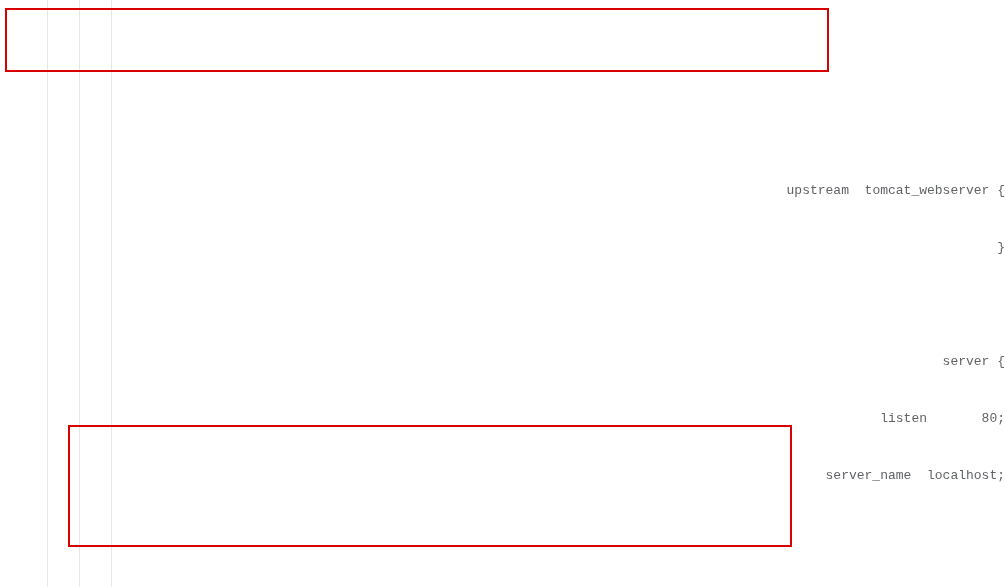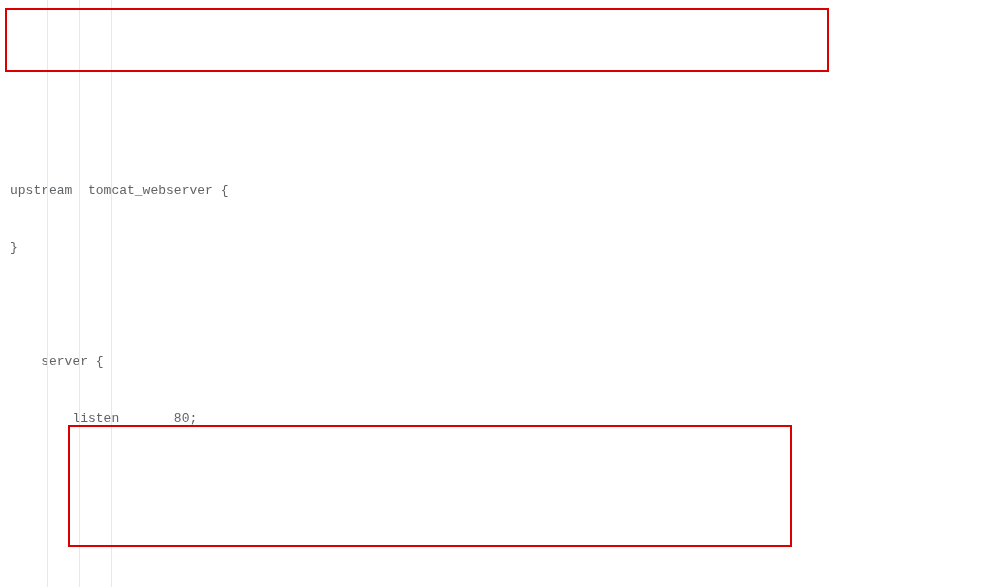--- a/index.html
+++ b/index.html
@@ -12,20 +12,21 @@
     color: #606366;
   }
   .editor {
     position: relative;
     padding: 10px 0 10px 10px;
     white-space: pre;
   }
   .line {
     display: block;
     min-height: 19px;
+    text-align: right;
   }
   .guide {
     position: absolute;
     top: 0;
     bottom: 0;
     width: 0;
     border-left: 1px solid #e8e8e8;
   }
   .hlbox {
     position: absolute;
@@ -42,20 +43,21 @@
   <div class="guide" style="left:111px;"></div>
 
   <div class="hlbox" style="left:5px; top:8px; width:820px; height:60px;"></div>
   <div class="hlbox" style="left:68px; top:425px; width:720px; height:118px;"></div>
 
   <span class="line">upstream  tomcat_webserver {</span>
   <span class="line">}</span>
   <span class="line"></span>
   <span class="line">    server {</span>
   <span class="line">        listen       80;</span>
+  <span class="line">        server_name  localhost;</span>
   <span class="line"></span>
   
   
   
   
   
   
   
   
   

